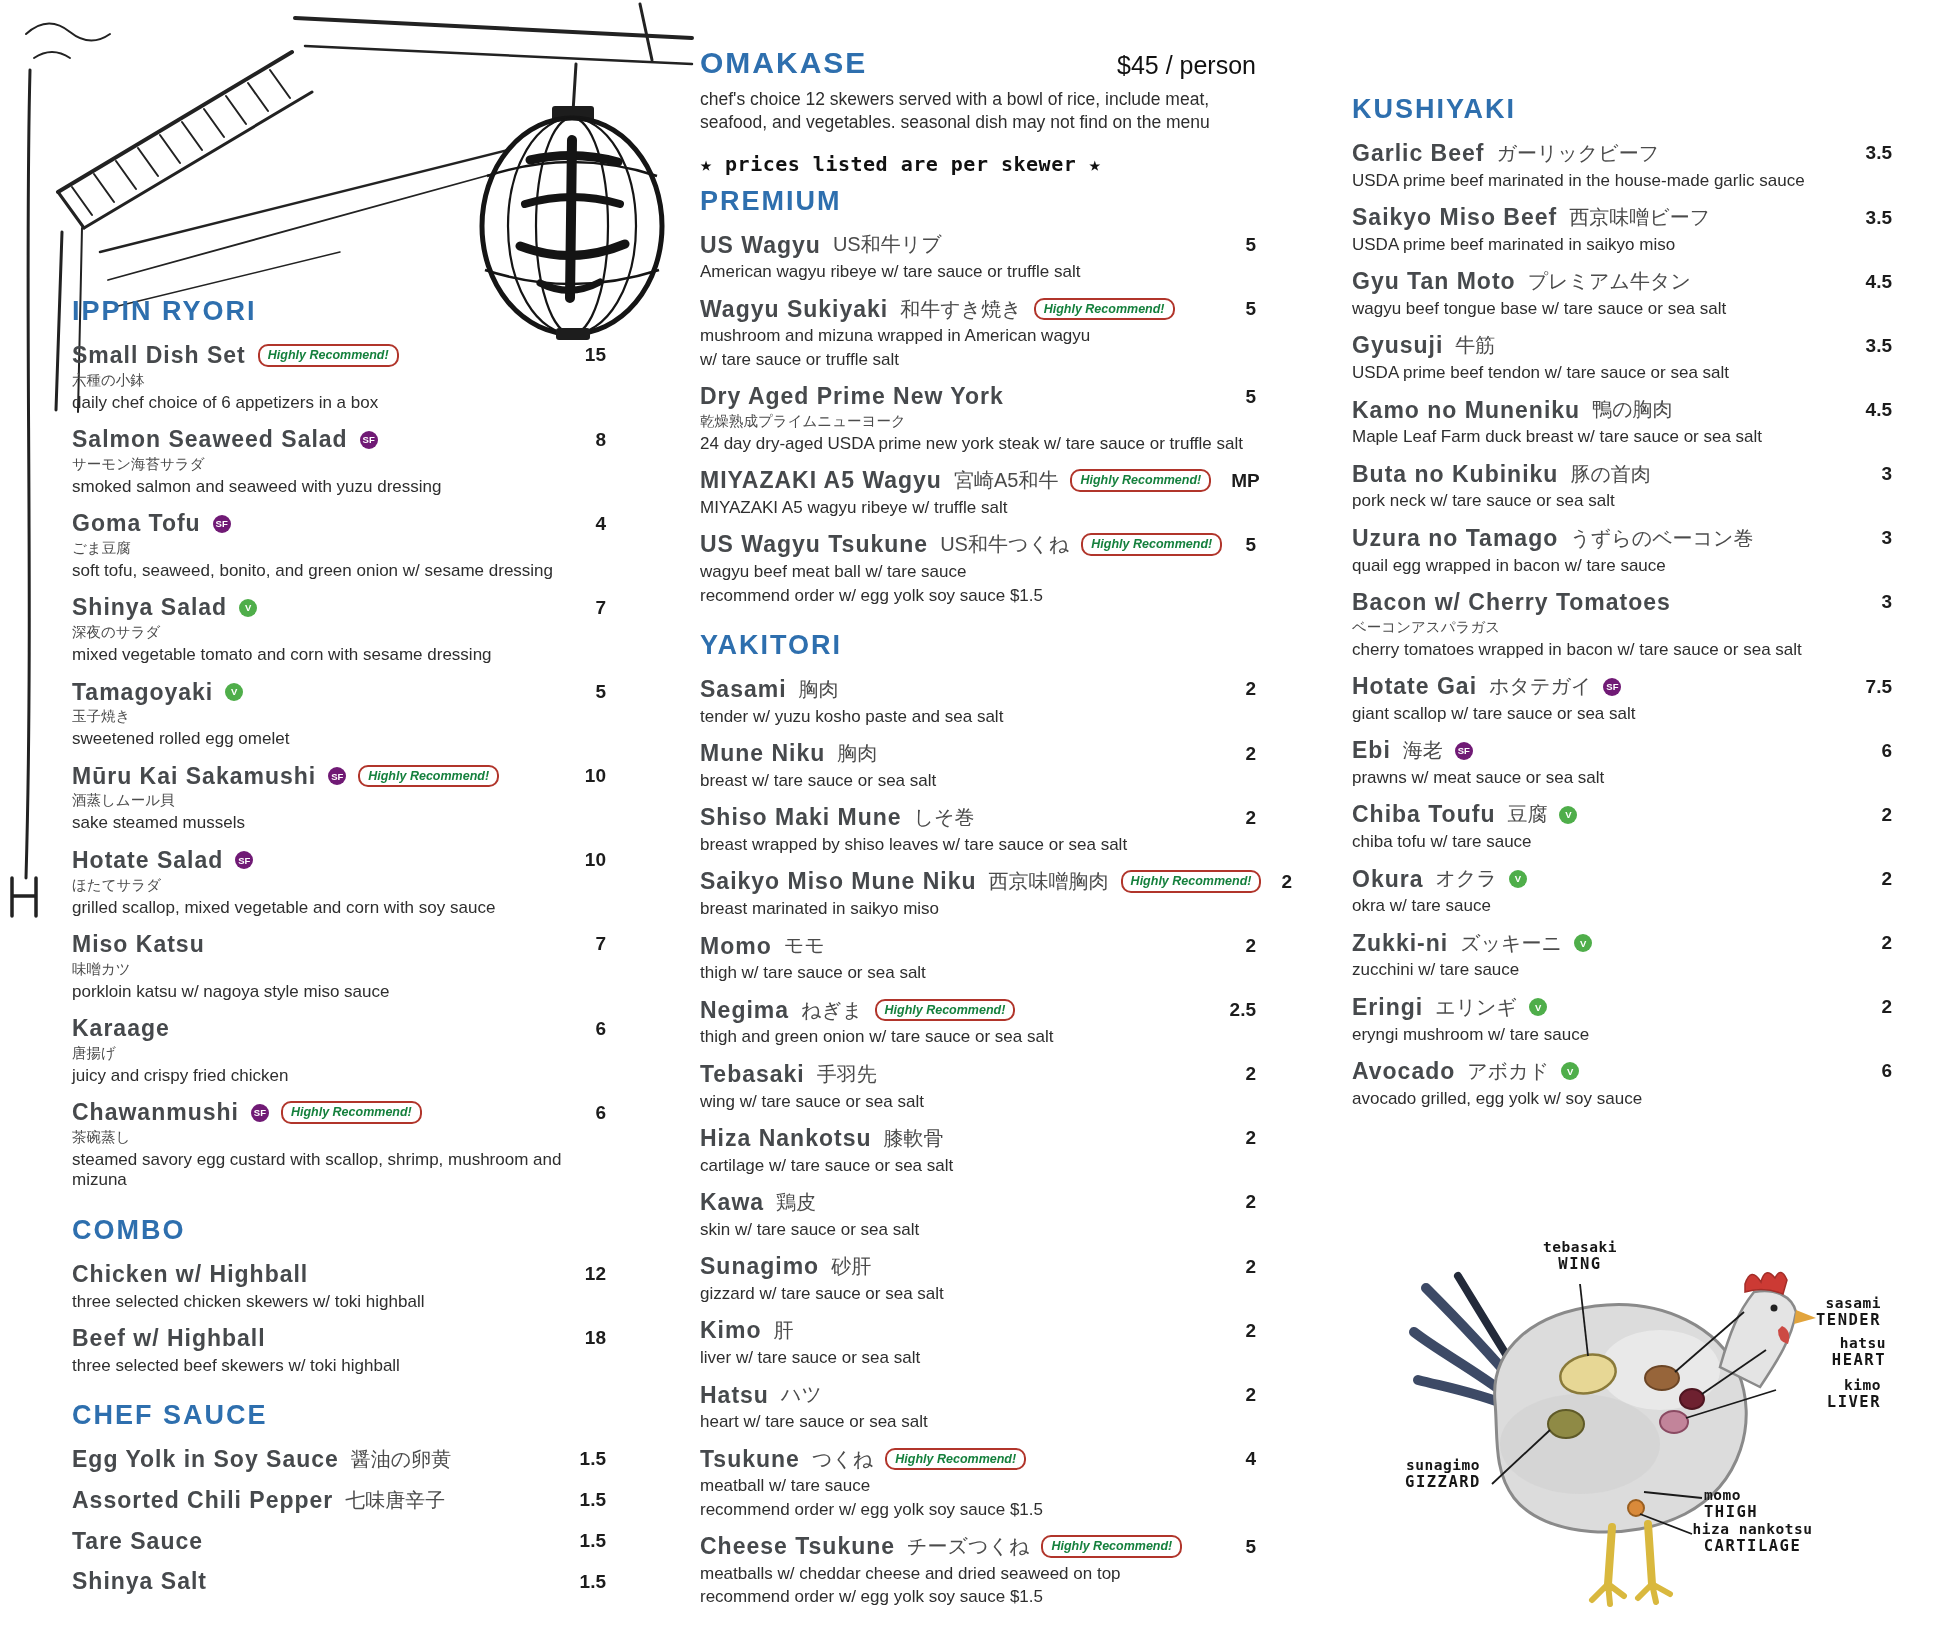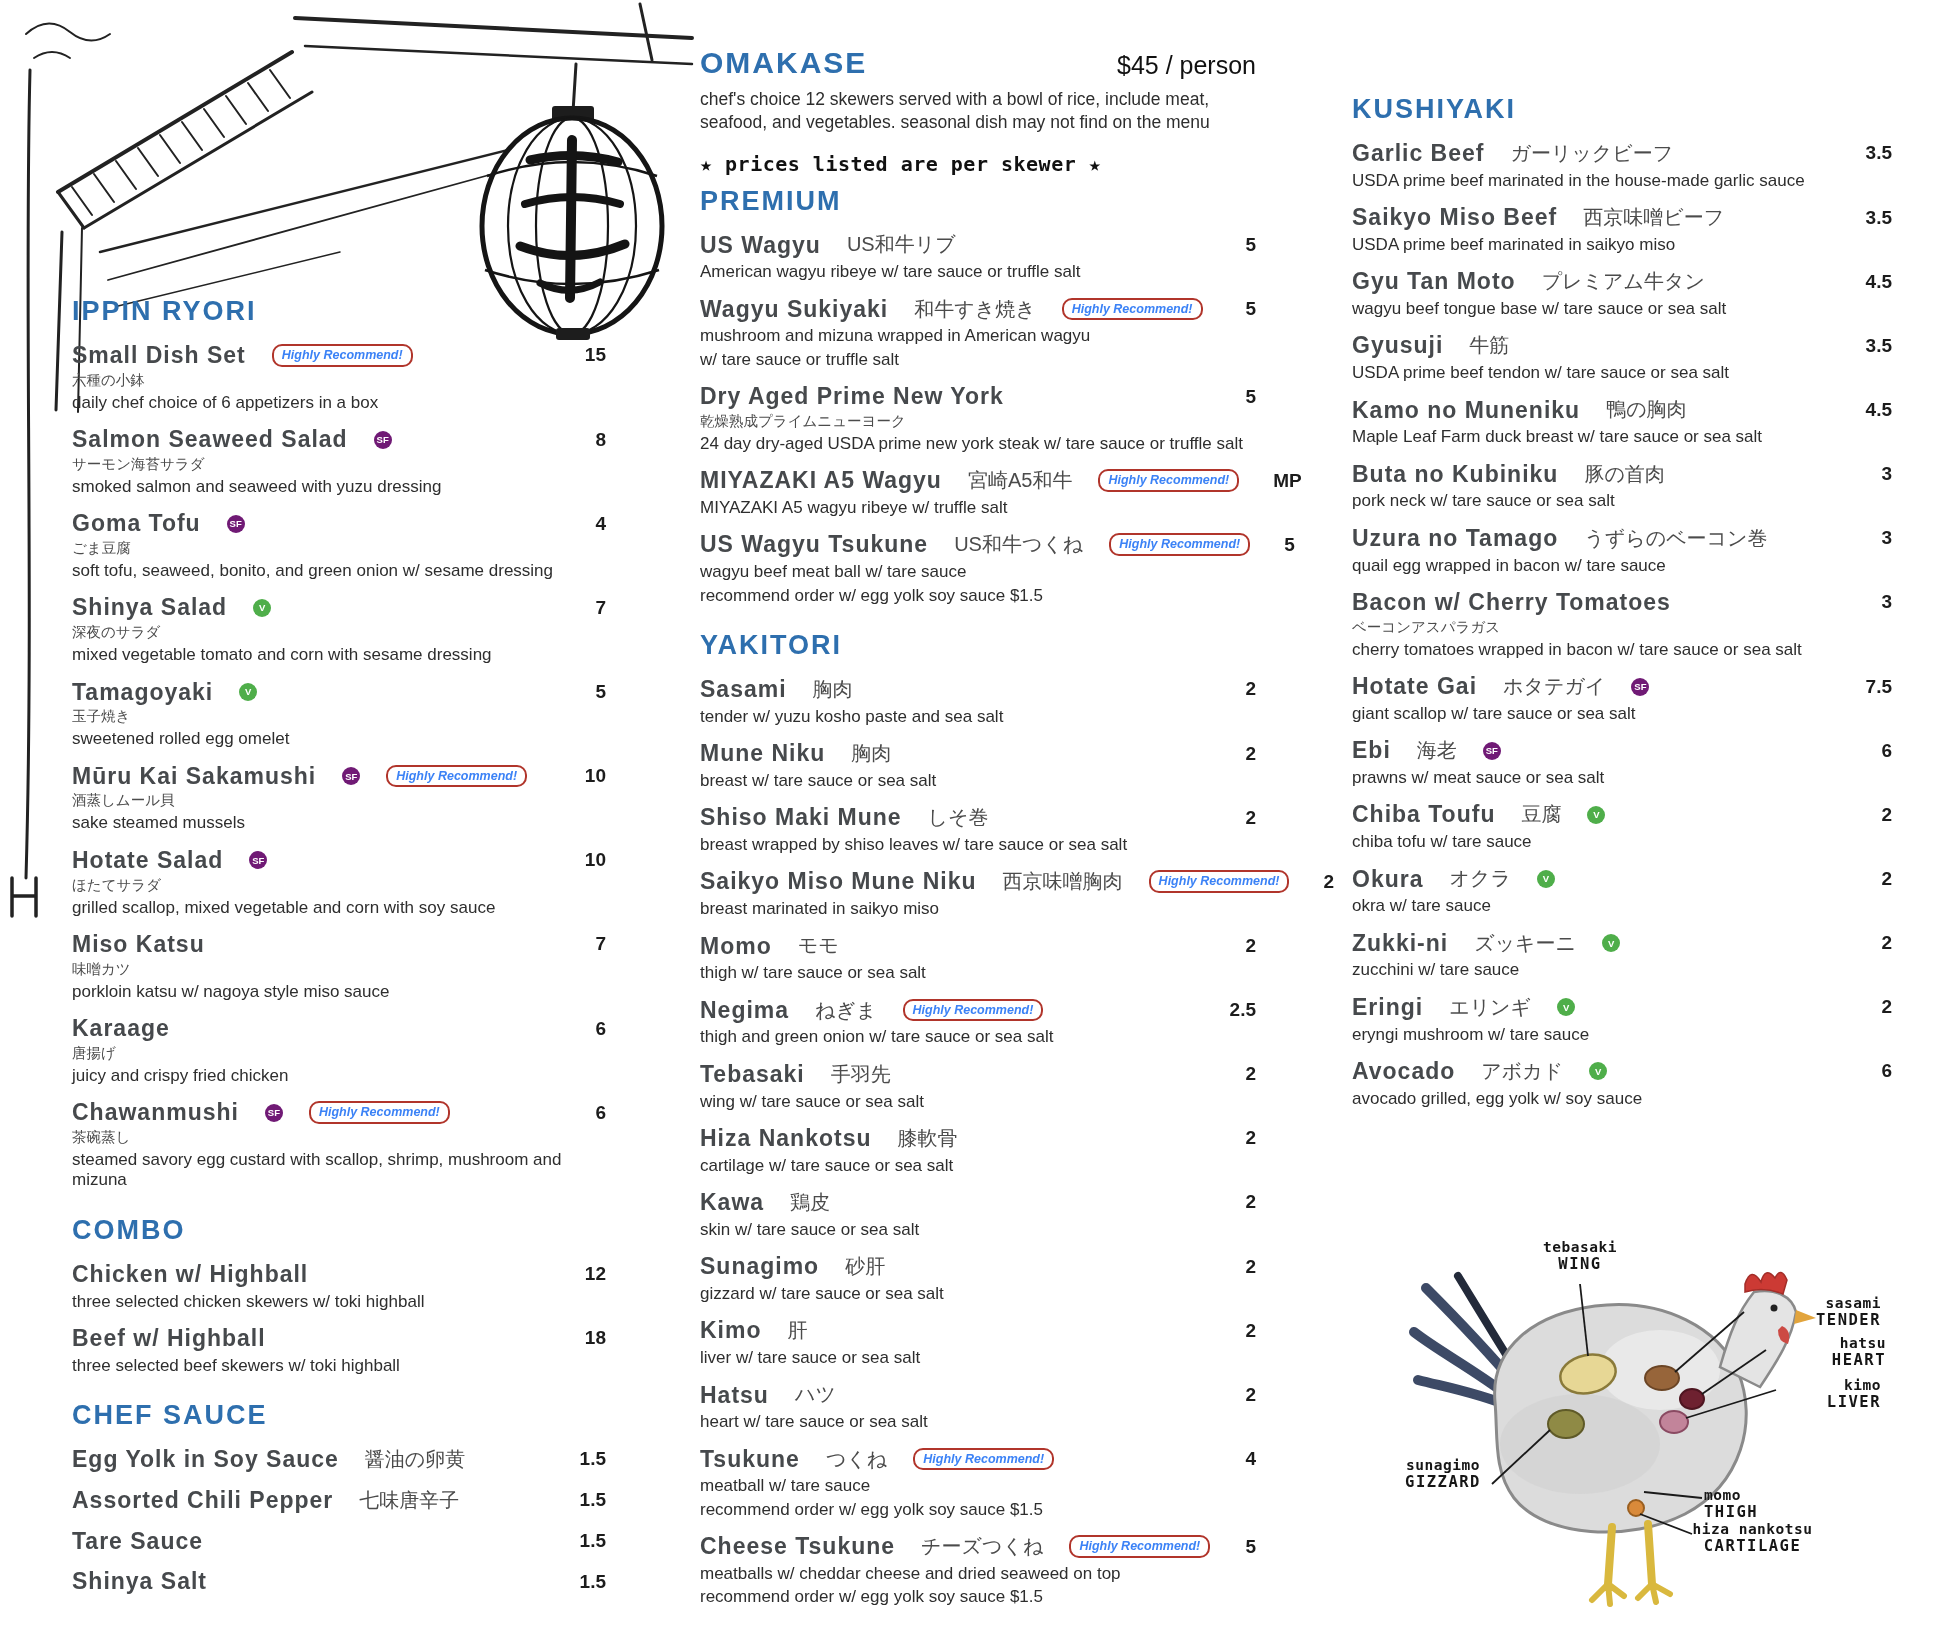--- a/index.html
+++ b/index.html
@@ -13,27 +13,27 @@
   .col{position:absolute;z-index:2}
   #col-left{left:72px;top:296px;width:534px}
   #col-mid{left:700px;top:46px;width:556px}
   #col-right{left:1352px;top:94px;width:540px}
 
   .section-title{color:#2e6fae;font-weight:bold;font-size:27px;letter-spacing:2px;margin:24px 0 14px}
   .col > .section-title:first-child{margin-top:0}
   #mid-sections > .section-title:first-child{margin-top:10px}
 
   .item{margin-bottom:12px}
-  .item-head{display:flex;align-items:center;gap:26px}
+  .item-head{display:flex;align-items:center;gap:12px}
   .item-name{font-size:23px;font-weight:bold;color:#46494c;letter-spacing:1px;white-space:nowrap;line-height:1.25}
   .item-jp{font-size:20px;color:#4b4b4b;white-space:nowrap}
   .item-price{margin-left:auto;font-size:19px;font-weight:bold;color:#1c1c1c;padding-left:8px}
   .jp-below{font-size:14.5px;color:#4b4b4b;margin:1px 0 1px}
   .desc{font-size:17px;color:#2e2e2e;line-height:1.2;margin-top:3px}
-  .badge{font-size:12.5px;font-weight:bold;font-style:italic;color:#3b82f6;border:2px solid #b1352b;
+  .badge{font-size:12.5px;font-weight:bold;font-style:italic;color:#15803d;border:2px solid #b1352b;
          border-radius:10px;padding:0 8px;white-space:nowrap;line-height:1.5;background:#fff}
   .dot{width:18px;height:18px;min-width:18px;border-radius:50%;display:inline-flex;align-items:center;
        justify-content:center;color:#fff;font-size:9.5px;font-weight:bold}
   .dot.sf{background:#701a75}
   .dot.veg{background:#4fae4a}
 
   .omakase-head{display:flex;align-items:flex-end}
   .omakase-title{color:#2e6fae;font-weight:bold;font-size:30px;letter-spacing:2px}
   .omakase-price{margin-left:auto;font-size:25px;font-weight:normal;color:#111}
   .omakase-desc{font-size:17.5px;color:#2e2e2e;margin-top:8px;line-height:1.3}

